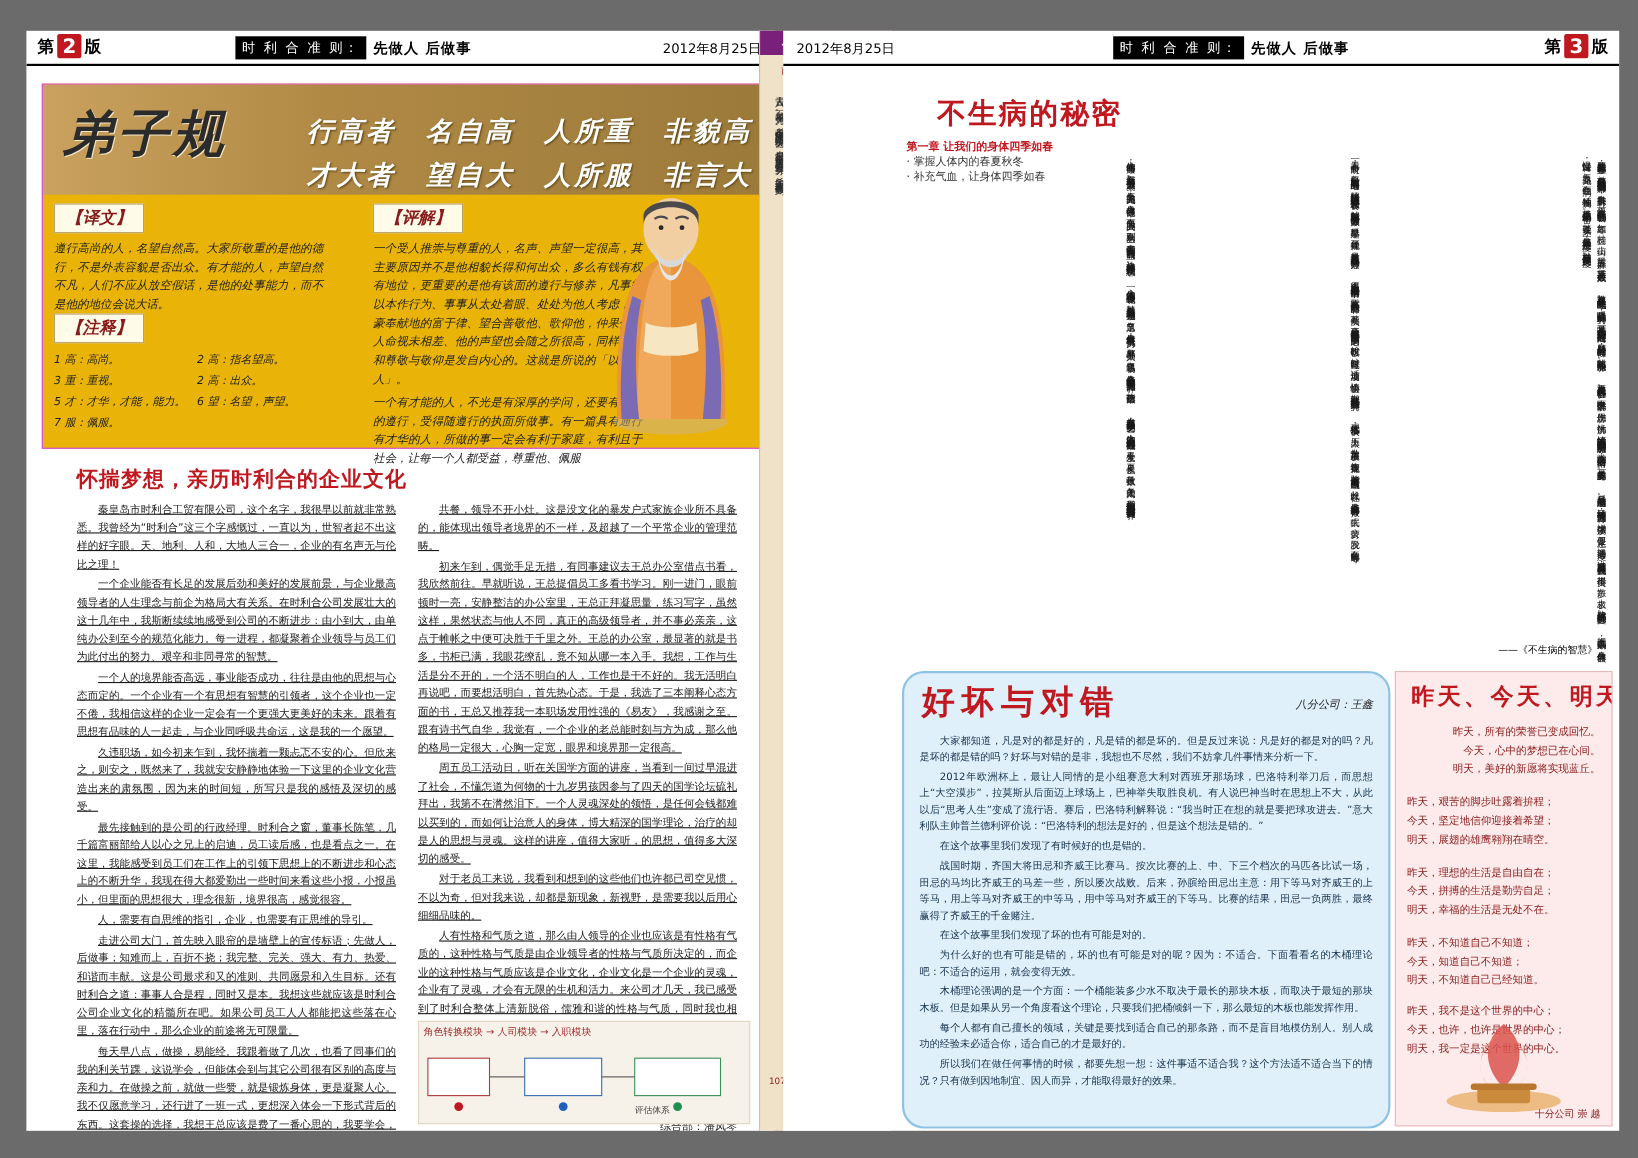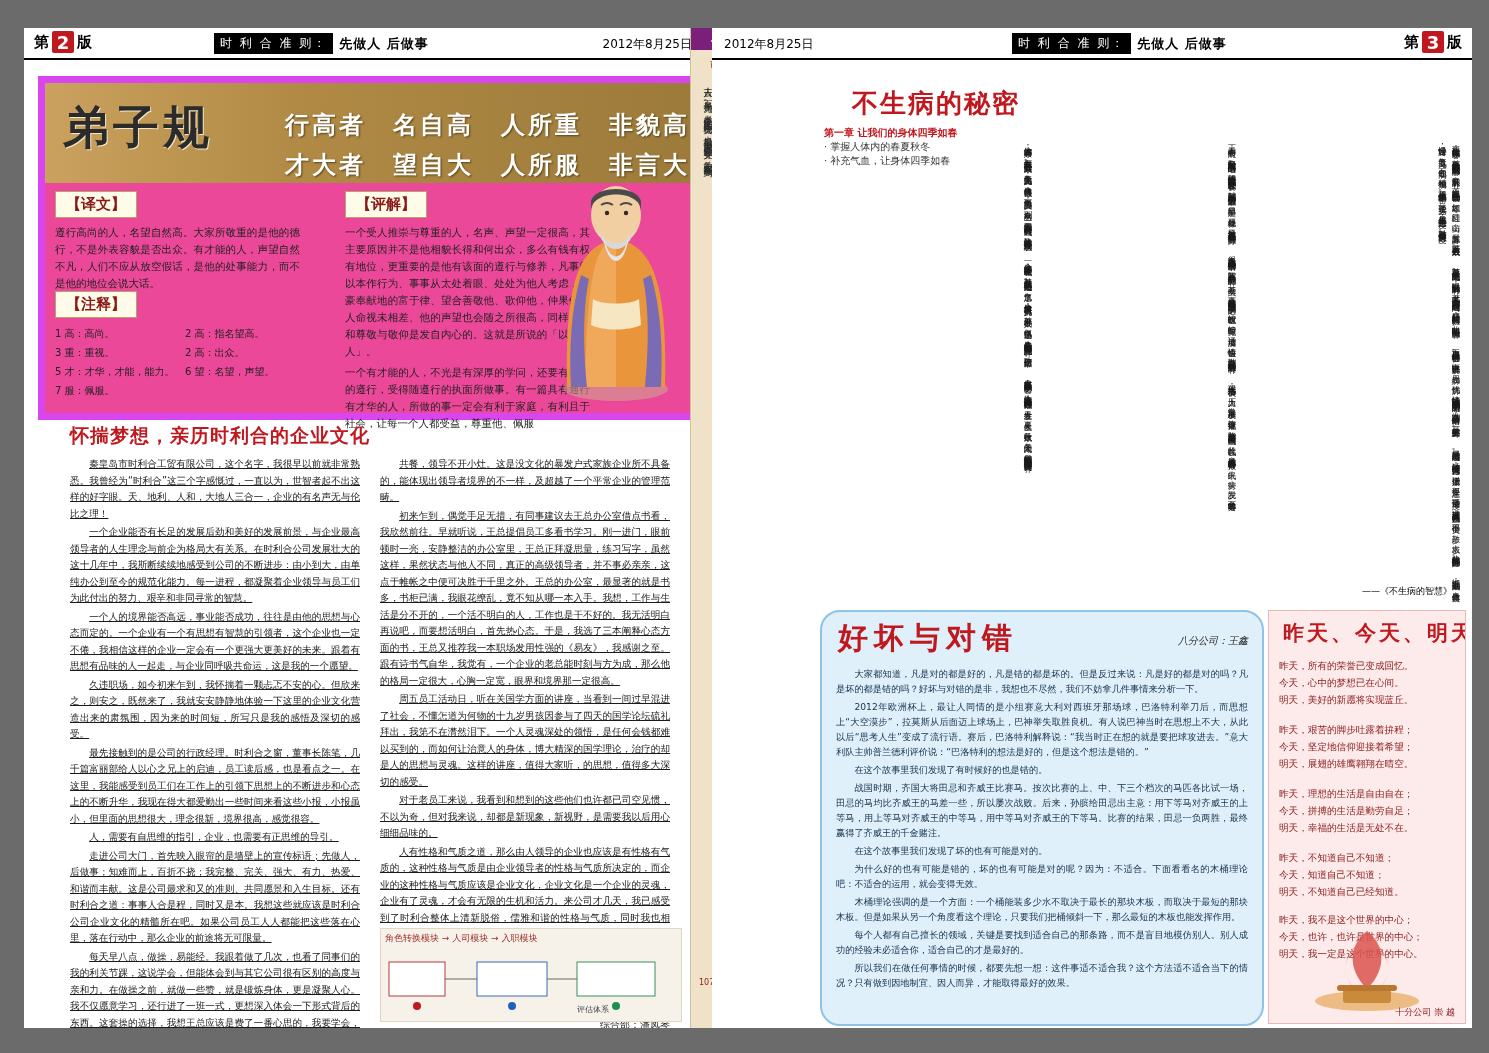--- a/index.html
+++ b/index.html
@@ -11,21 +11,21 @@
   
   .masthead{position:relative;height:30px;border-bottom:2px solid #000;}
   .mh-pageno{position:absolute;display:flex;align-items:center;gap:3px;font-size:15px;font-weight:bold;}
   .mh-pageno .num{background:#c0181f;color:#fff;font-size:18px;width:22px;height:22px;display:flex;align-items:center;justify-content:center;border-radius:2px;}
   .mh-slogan{position:absolute;display:flex;align-items:center;}
   .mh-slogan .k{background:#000;color:#fff;font-size:12px;padding:2px 6px;letter-spacing:2px;}
   .mh-slogan .v{font-size:13px;font-weight:bold;padding-left:6px;letter-spacing:1px;}
   .mh-date{position:absolute;font-size:12px;}
 
   
-  .dizigui{position:absolute;left:14px;top:48px;width:652px;height:330px;background:#ec4899;border:7px solid #d946ef;}
+  .dizigui{position:absolute;left:14px;top:48px;width:652px;height:330px;background:#eab308;border:1px solid #d946ef;font-style:italic;}
   .dz-head{position:relative;height:100px;background:linear-gradient(90deg,#caa15e,#b08a45 40%,#9c7a3a);overflow:hidden;}
   .dz-head .title{position:absolute;left:18px;top:14px;font-family:"DejaVu Serif","Liberation Serif",serif;font-size:46px;font-weight:bold;color:#2b2b2b;letter-spacing:4px;text-shadow:1px 1px 0 #f3e6c6;}
   .dz-head .verse{position:absolute;left:240px;top:22px;color:#fff;font-size:24px;font-weight:bold;line-height:40px;letter-spacing:3px;text-shadow:1px 1px 2px #5a4315;text-align:right;}
   .dz-body{position:relative;padding:10px;height:218px;}
   .dz-col{position:absolute;width:245px;}
   .dz-col.a{left:10px;top:8px;}
   .dz-col.b{left:300px;top:8px;}
   .boxlabel{display:inline-block;background:#fffbe9;border:1px solid #b9a16a;color:#8a1b1b;font-weight:bold;font-size:15px;padding:3px 10px;margin-bottom:6px;}
   .dz-text{font-size:10.5px;line-height:17px;color:#222;text-align:justify;}
   .zhushi{position:absolute;left:10px;top:108px;width:250px;}
@@ -245,21 +245,21 @@
       <p>为什么好的也有可能是错的，坏的也有可能是对的呢？因为：不适合。下面看看名的木桶理论吧：不适合的运用，就会变得无效。</p>
       <p>木桶理论强调的是一个方面：一个桶能装多少水不取决于最长的那块木板，而取决于最短的那块木板。但是如果从另一个角度看这个理论，只要我们把桶倾斜一下，那么最短的木板也能发挥作用。</p>
       <p>每个人都有自己擅长的领域，关键是要找到适合自己的那条路，而不是盲目地模仿别人。别人成功的经验未必适合你，适合自己的才是最好的。</p>
       <p>所以我们在做任何事情的时候，都要先想一想：这件事适不适合我？这个方法适不适合当下的情况？只有做到因地制宜、因人而异，才能取得最好的效果。</p>
 
     </div>
   </div>
 
   <div class="ztm">
     <div class="t">昨天、今天、明天</div>
-    <div class="stanza" style="top:46px;">
+    <div class="stanza" style="top:46px;text-align:right;">
       <div>昨天，所有的荣誉已变成回忆。</div>
       <div>今天，心中的梦想已在心间。</div>
       <div>明天，美好的新愿将实现蓝丘。</div>
     </div>
     <div class="stanza" style="top:110px;">
       <div>昨天，艰苦的脚步吐露着拚程；</div>
       <div>今天，坚定地信仰迎接着希望；</div>
       <div>明天，展翅的雄鹰翱翔在晴空。</div>
     </div>
     <div class="stanza" style="top:174px;">

